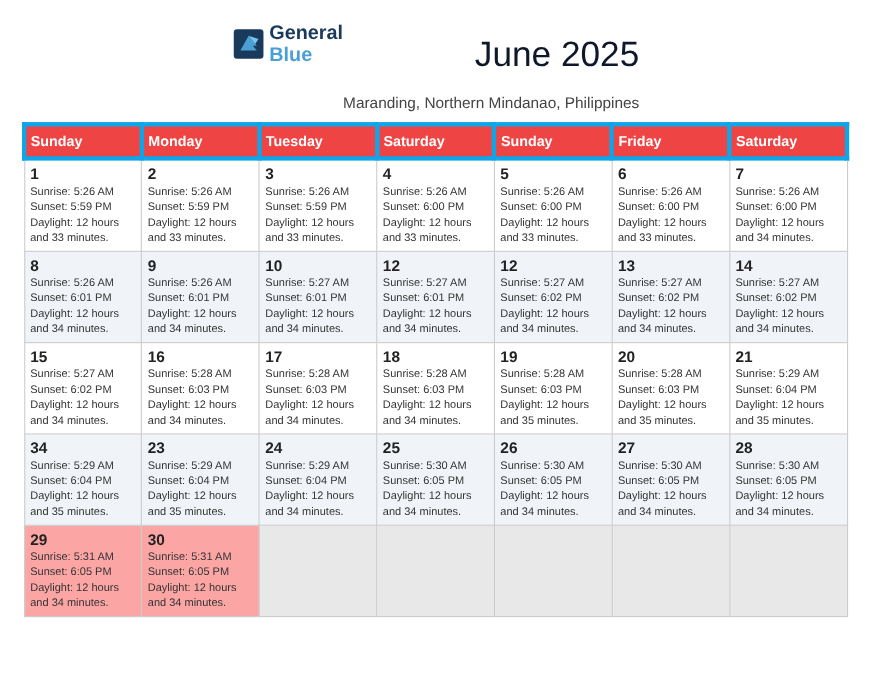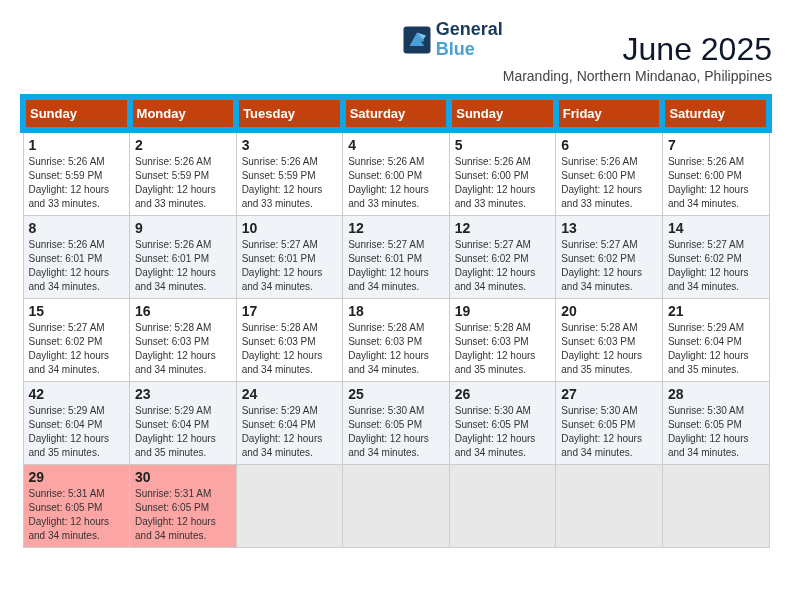--- a/index.html
+++ b/index.html
@@ -5,21 +5,21 @@
     * { box-sizing: border-box; margin: 0; padding: 0; }
     body {
       font-family: Arial, sans-serif;
       background: #fff;
       width: 792px;
       min-height: 612px;
       padding: 20px;
     }
     .header-section {
       display: flex;
-      justify-content: flex-end;
+      justify-content: center;
       align-items: flex-start;
       margin-bottom: 10px;
     }
     .logo {
       display: flex;
       align-items: center;
     }
     .logo-text {
       font-size: 18px;
       font-weight: bold;
@@ -39,34 +39,35 @@
     }
     .month-title {
       font-size: 32px;
       font-weight: normal;
       color: #0f172a;
       margin-top: 11px;
     }
     .location-title {
       font-size: 14px;
       color: #444;
+      margin-top: 17px;
     }
     .calendar-table {
       width: 100%;
       border-collapse: collapse;
       font-size: 11px;
     }
     .calendar-table th {
-      background-color: #c2410c;
+      background-color: #ef4444;
       color: #fff;
       padding: 6px 4px;
       text-align: left;
       font-size: 13px;
       font-weight: bold;
-      border: 6px solid #0ea5e9;
+      border: 4px solid #0ea5e9;
     }
     .calendar-table td {
       border: 1px solid #ccc;
       vertical-align: top;
       padding: 4px 5px;
       width: calc(100% / 7);
       min-height: 70px;
       background: #fff;
     }
     .calendar-table tr:nth-child(even) td {
@@ -213,21 +214,21 @@
           <span class="day-number">20</span>
           <div class="day-info">Sunrise: 5:28 AM<br>Sunset: 6:03 PM<br>Daylight: 12 hours and 35 minutes.</div>
         </td>
         <td>
           <span class="day-number">21</span>
           <div class="day-info">Sunrise: 5:29 AM<br>Sunset: 6:04 PM<br>Daylight: 12 hours and 35 minutes.</div>
         </td>
       </tr>
       <tr>
         <td>
-          <span class="day-number">42</span>
+          <span class="day-number">34</span>
           <div class="day-info">Sunrise: 5:29 AM<br>Sunset: 6:04 PM<br>Daylight: 12 hours and 35 minutes.</div>
         </td>
         <td>
           <span class="day-number">23</span>
           <div class="day-info">Sunrise: 5:29 AM<br>Sunset: 6:04 PM<br>Daylight: 12 hours and 35 minutes.</div>
         </td>
         <td>
           <span class="day-number">24</span>
           <div class="day-info">Sunrise: 5:29 AM<br>Sunset: 6:04 PM<br>Daylight: 12 hours and 34 minutes.</div>
         </td>

